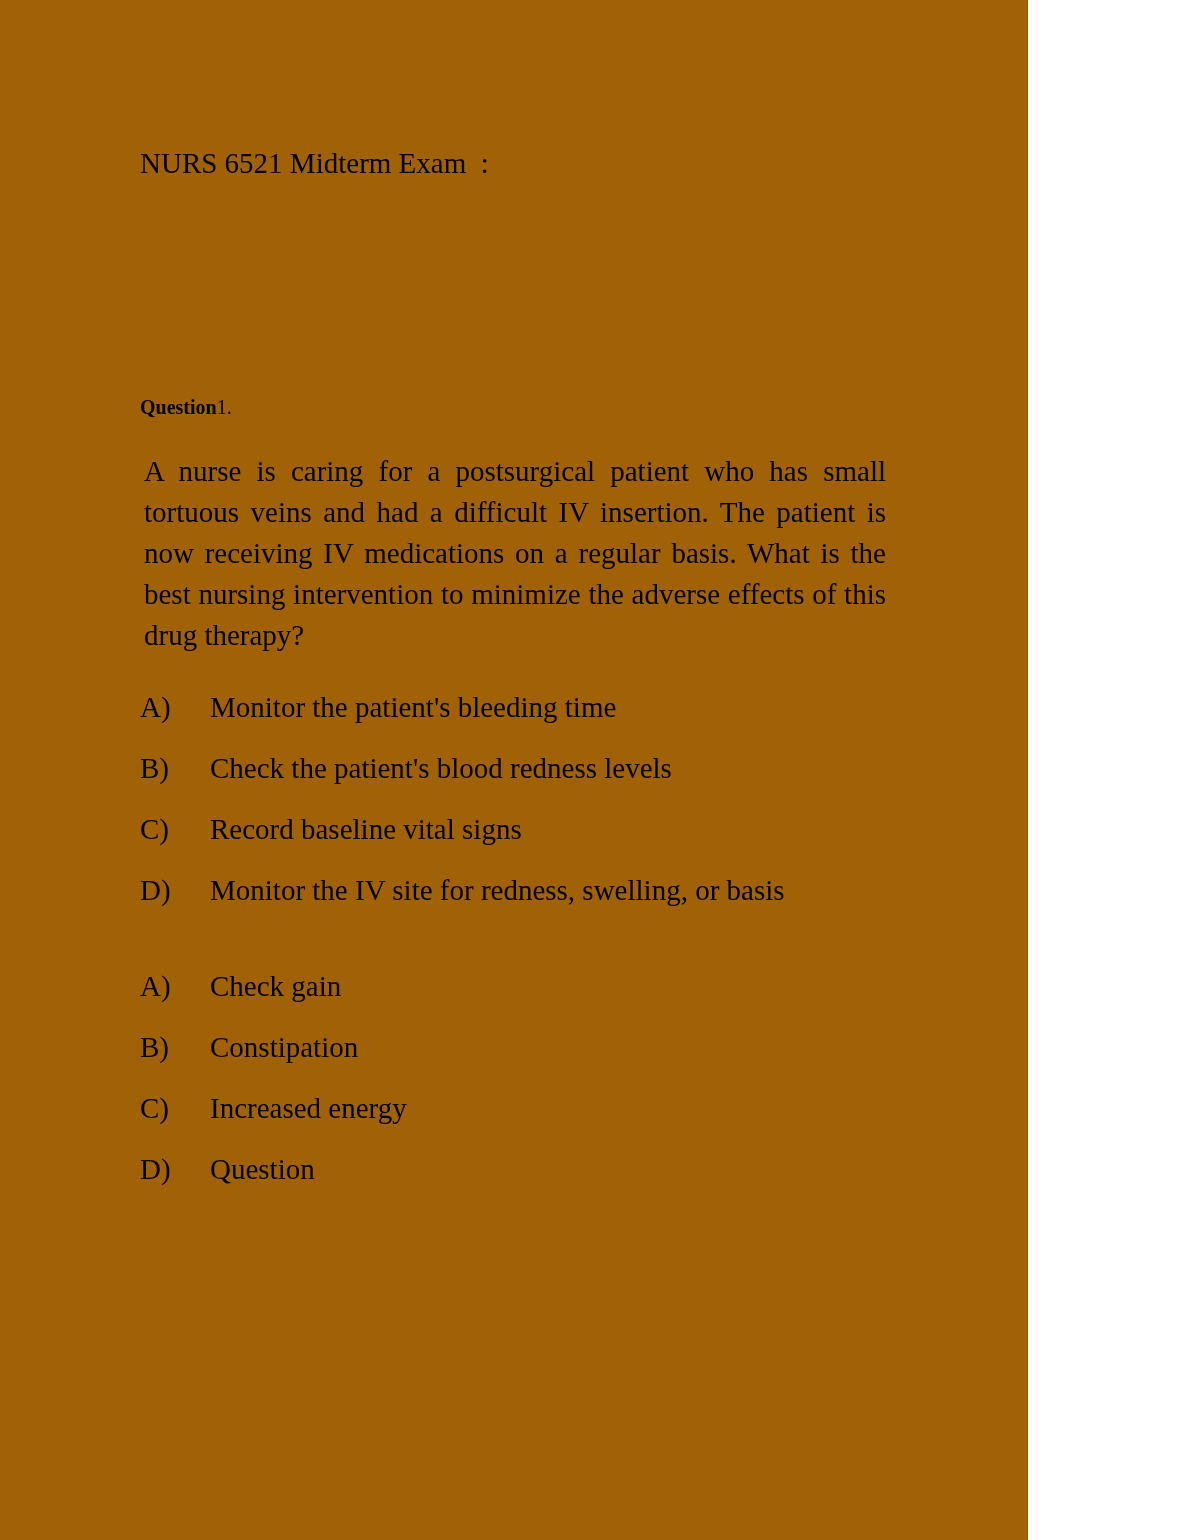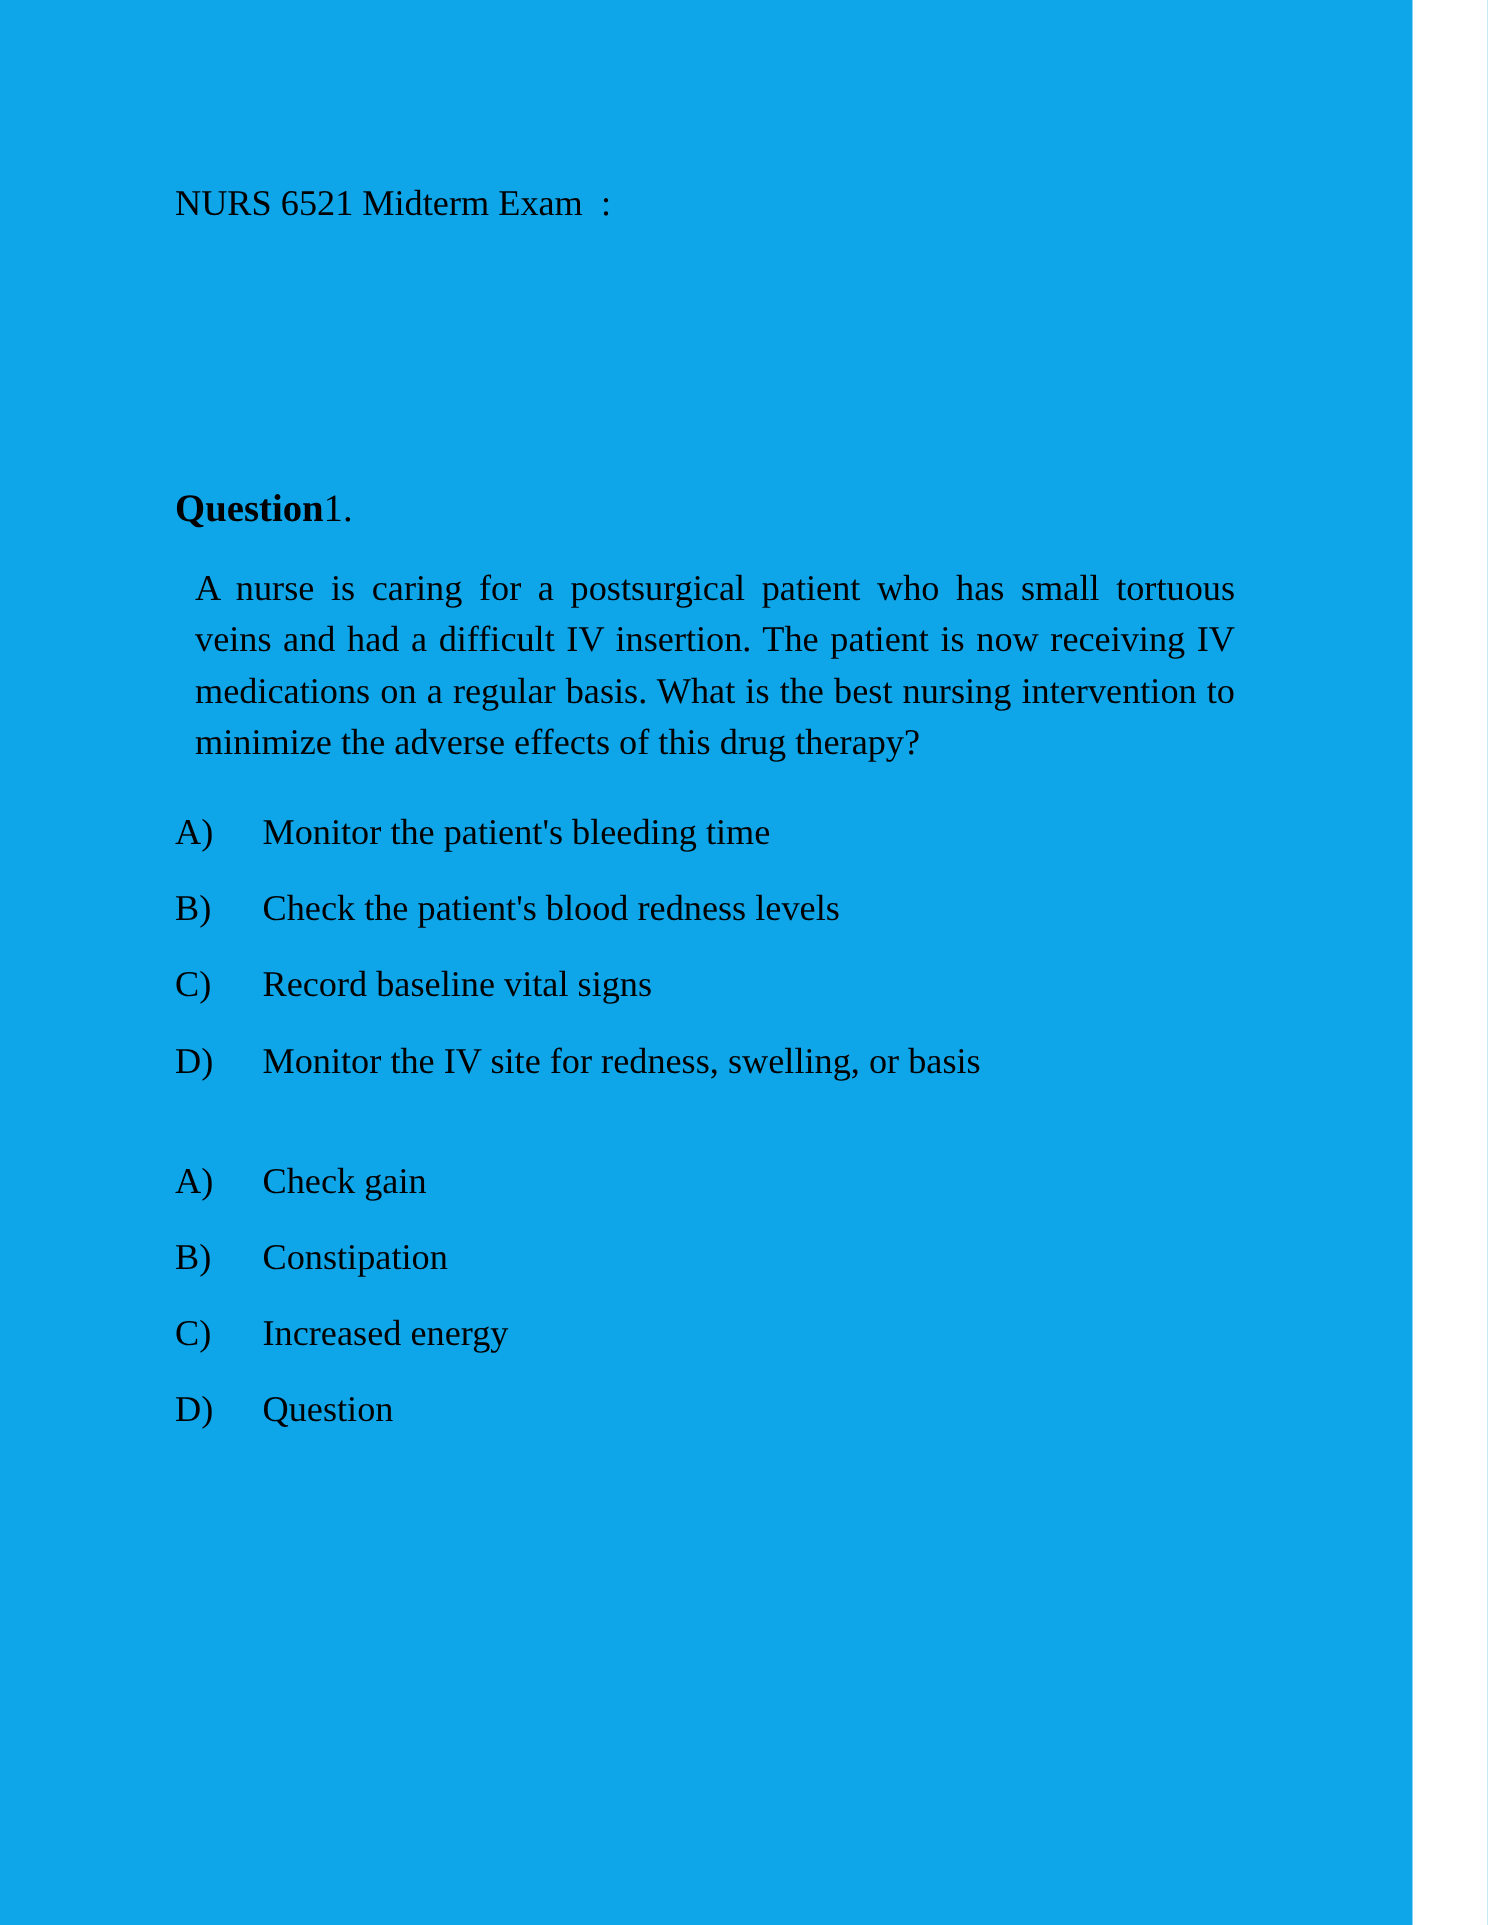--- a/index.html
+++ b/index.html
@@ -1,52 +1,52 @@
 <!DOCTYPE html>
 <html><head>
   <meta charset="utf-8">
   <style>
     html, body {
       margin: 0;
       padding: 0;
       background: #ffffff;
     }
     .page {
-      width: 1130px;
+      width: 1028px;
       min-height: 1540px;
-      background: #0ea5e9;
+      background: #a16207;
       box-sizing: border-box;
       padding: 145px 142px 40px 140px;
       font-family: "Liberation Serif", "DejaVu Serif", serif;
       color: #000000;
     }
     .doc-title {
       font-size: 29px;
       line-height: 36px;
       white-space: pre-wrap;
       margin: 0;
       font-weight: normal;
     }
     .question-block {
       margin: 0;
     }
     .q1 { margin-top: 208px; }
     .q2 { margin-top: 62px; }
     .question-heading {
-      font-size: 31px;
+      font-size: 20px;
       line-height: 36px;
       margin: 0 0 26px 0;
     }
     .q-label { font-weight: bold; }
     .q-number { font-weight: normal; }
     .question-text {
       font-size: 29px;
       line-height: 41px;
       text-align: justify;
-      margin: 0 0 34px 16px;
+      margin: 0 0 34px 4px;
     }
     .option-row {
       display: flex;
       font-size: 29px;
       line-height: 34px;
       margin: 0 0 27px 0;
     }
     .option-letter {
       flex: 0 0 70px;
       width: 70px;

